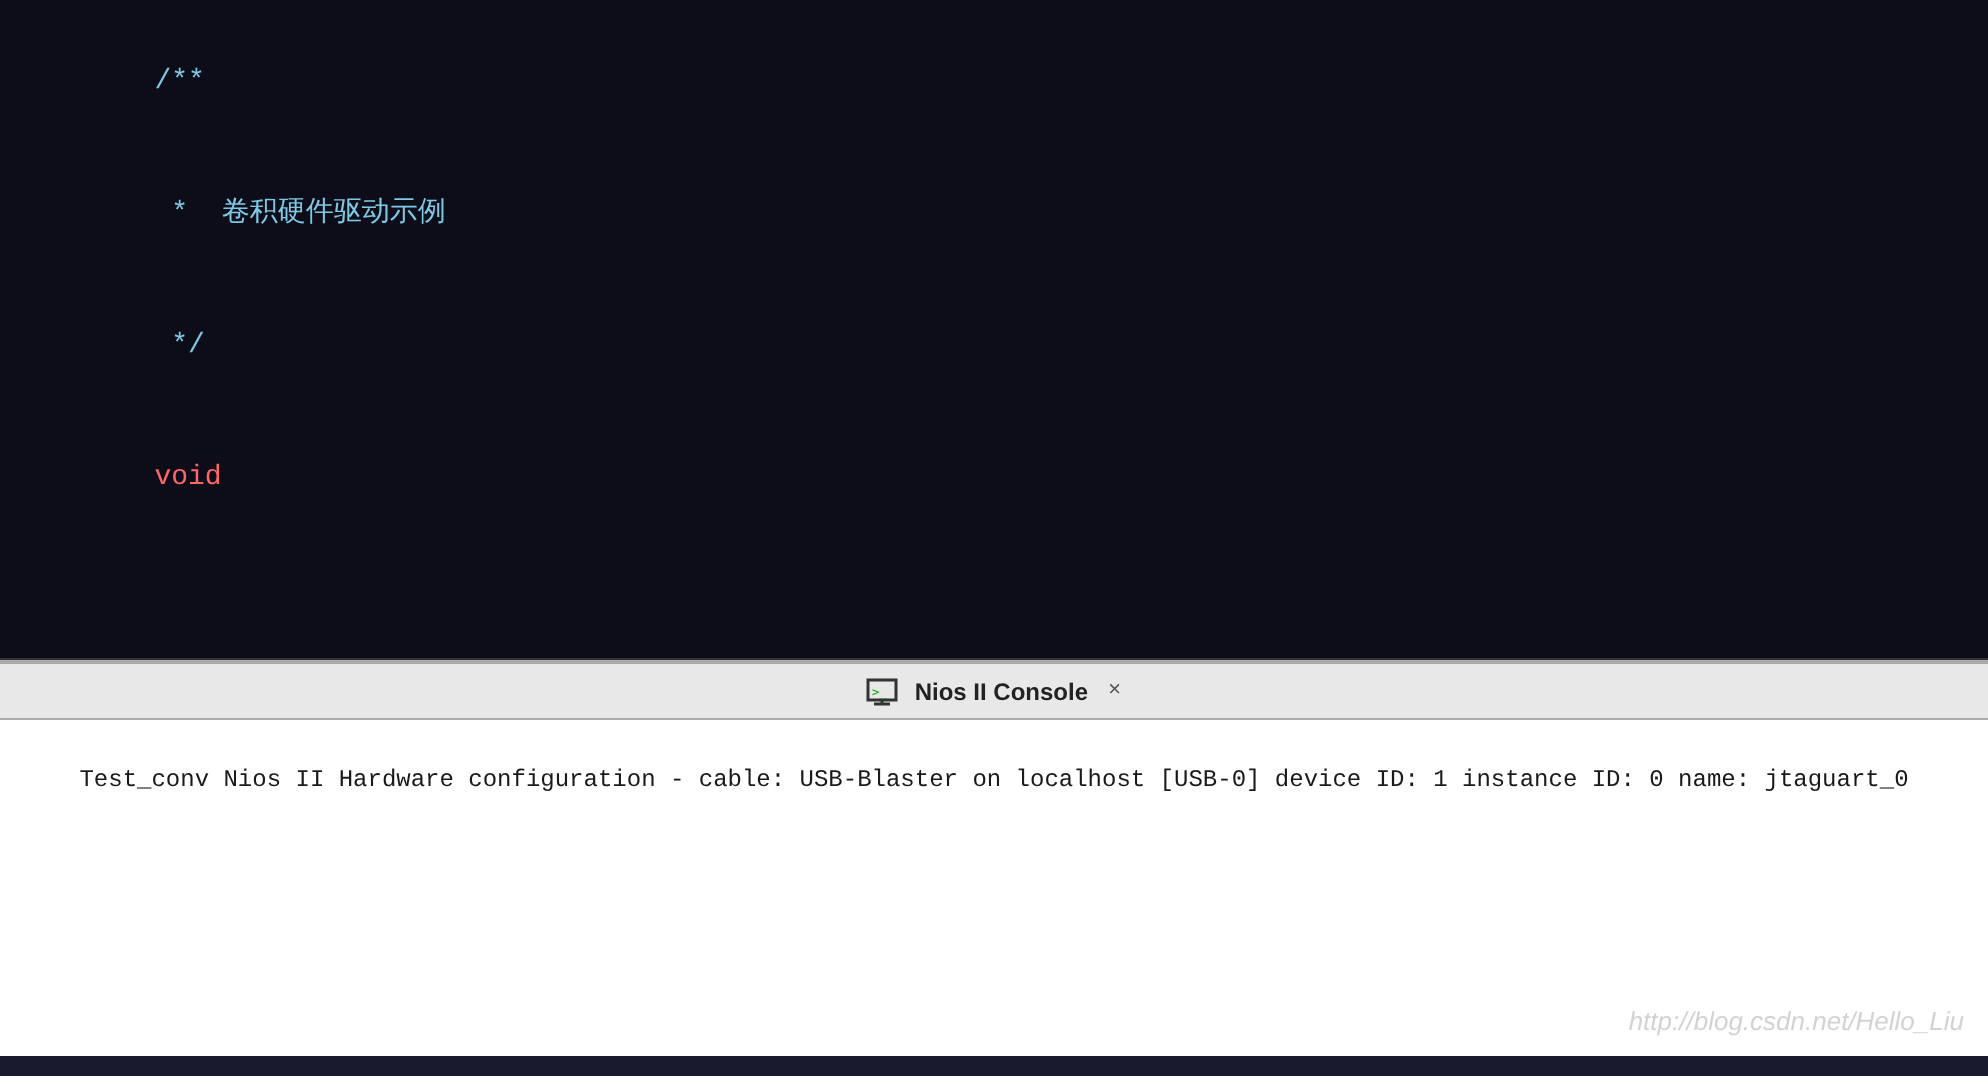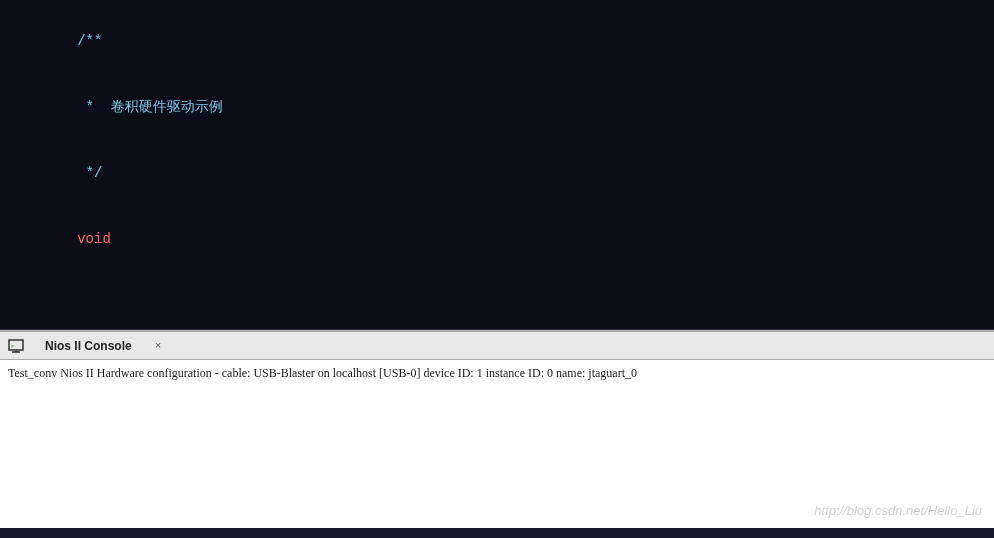--- a/index.html
+++ b/index.html
@@ -54,21 +54,22 @@
       border-top: 2px solid #aaa;
     }
 
     .console-header {
       background: #e8e8e8;
       border-bottom: 1px solid #aaa;
       height: 28px;
       display: flex;
       align-items: center;
       padding: 0 8px;
-      gap: 21px;
+      gap: 8px;
+      justify-content: center;
     }
 
     .console-icon {
       width: 16px;
       height: 16px;
       flex-shrink: 0;
     }
 
     .console-tab-label {
       font-family: Arial, sans-serif;
@@ -78,27 +79,28 @@
     }
 
     .console-tab-close {
       font-size: 11px;
       color: #555;
       cursor: pointer;
       margin-left: 2px;
     }
 
     .console-body {
-      padding: 4px 8px;
-      font-family: Liberation Serif, serif;
+      padding: 21px 8px;
+      font-family: Liberation Mono, monospace;
       font-size: 12px;
       color: #222;
       background: #ffffff;
       height: calc(196px - 28px);
       overflow-y: auto;
+      text-align: center;
     }
 
     .console-message {
       line-height: 18px;
       color: #1a1a1a;
     }
 
     
     .watermark {
       position: absolute;

